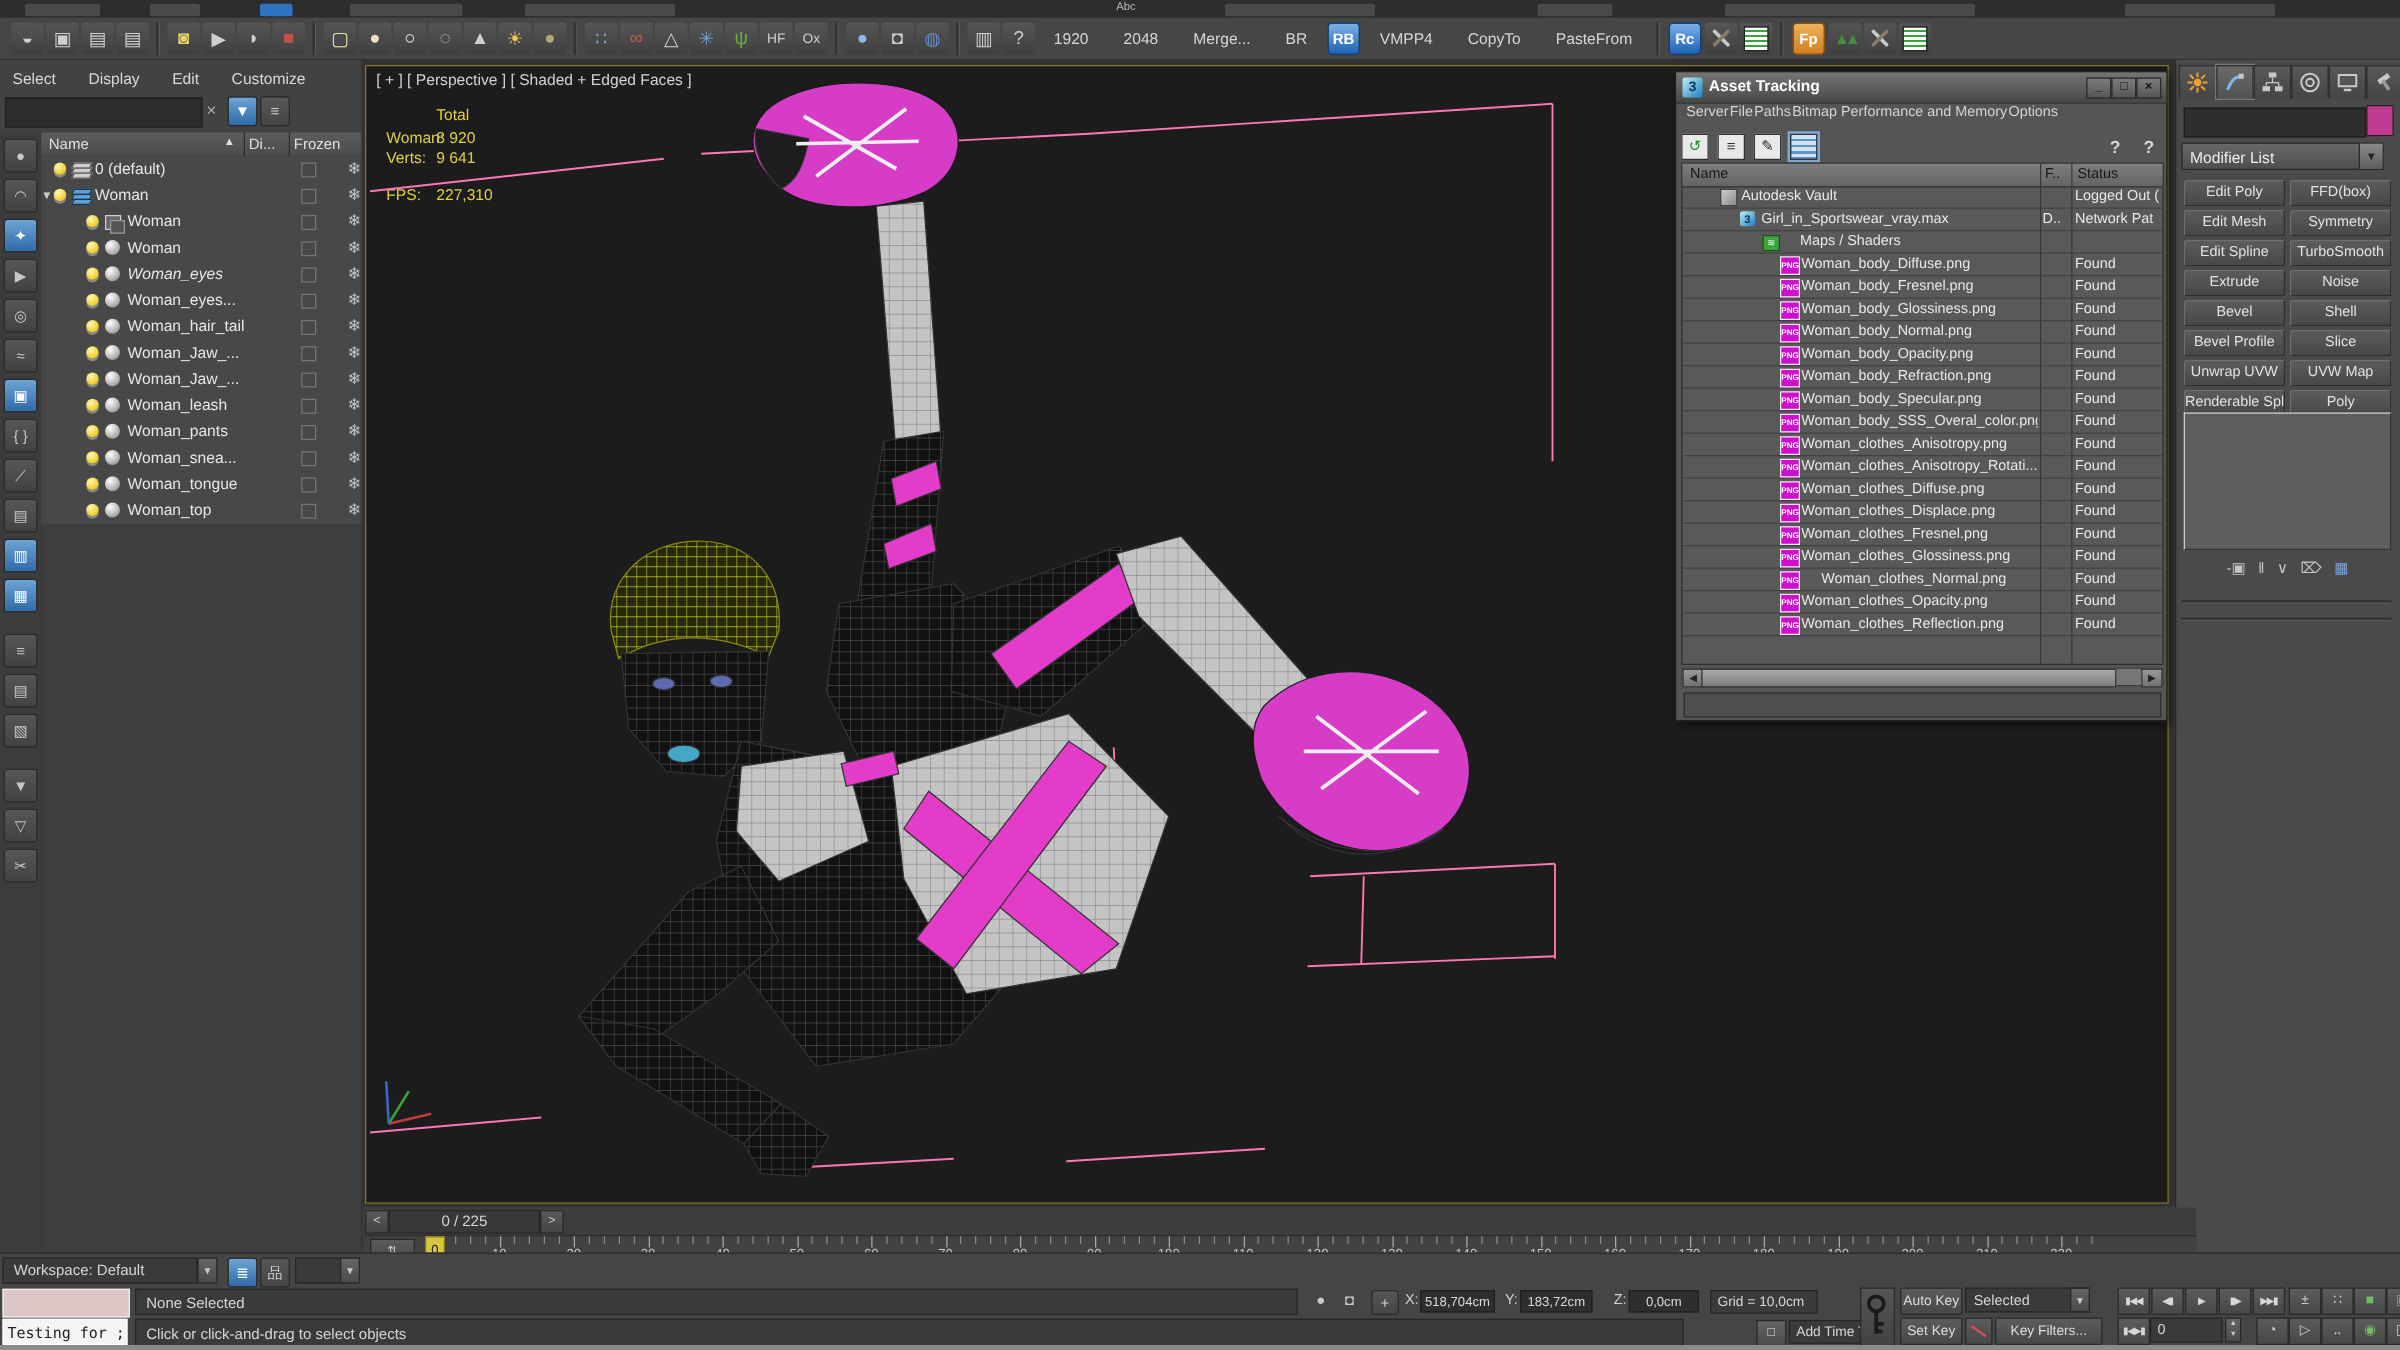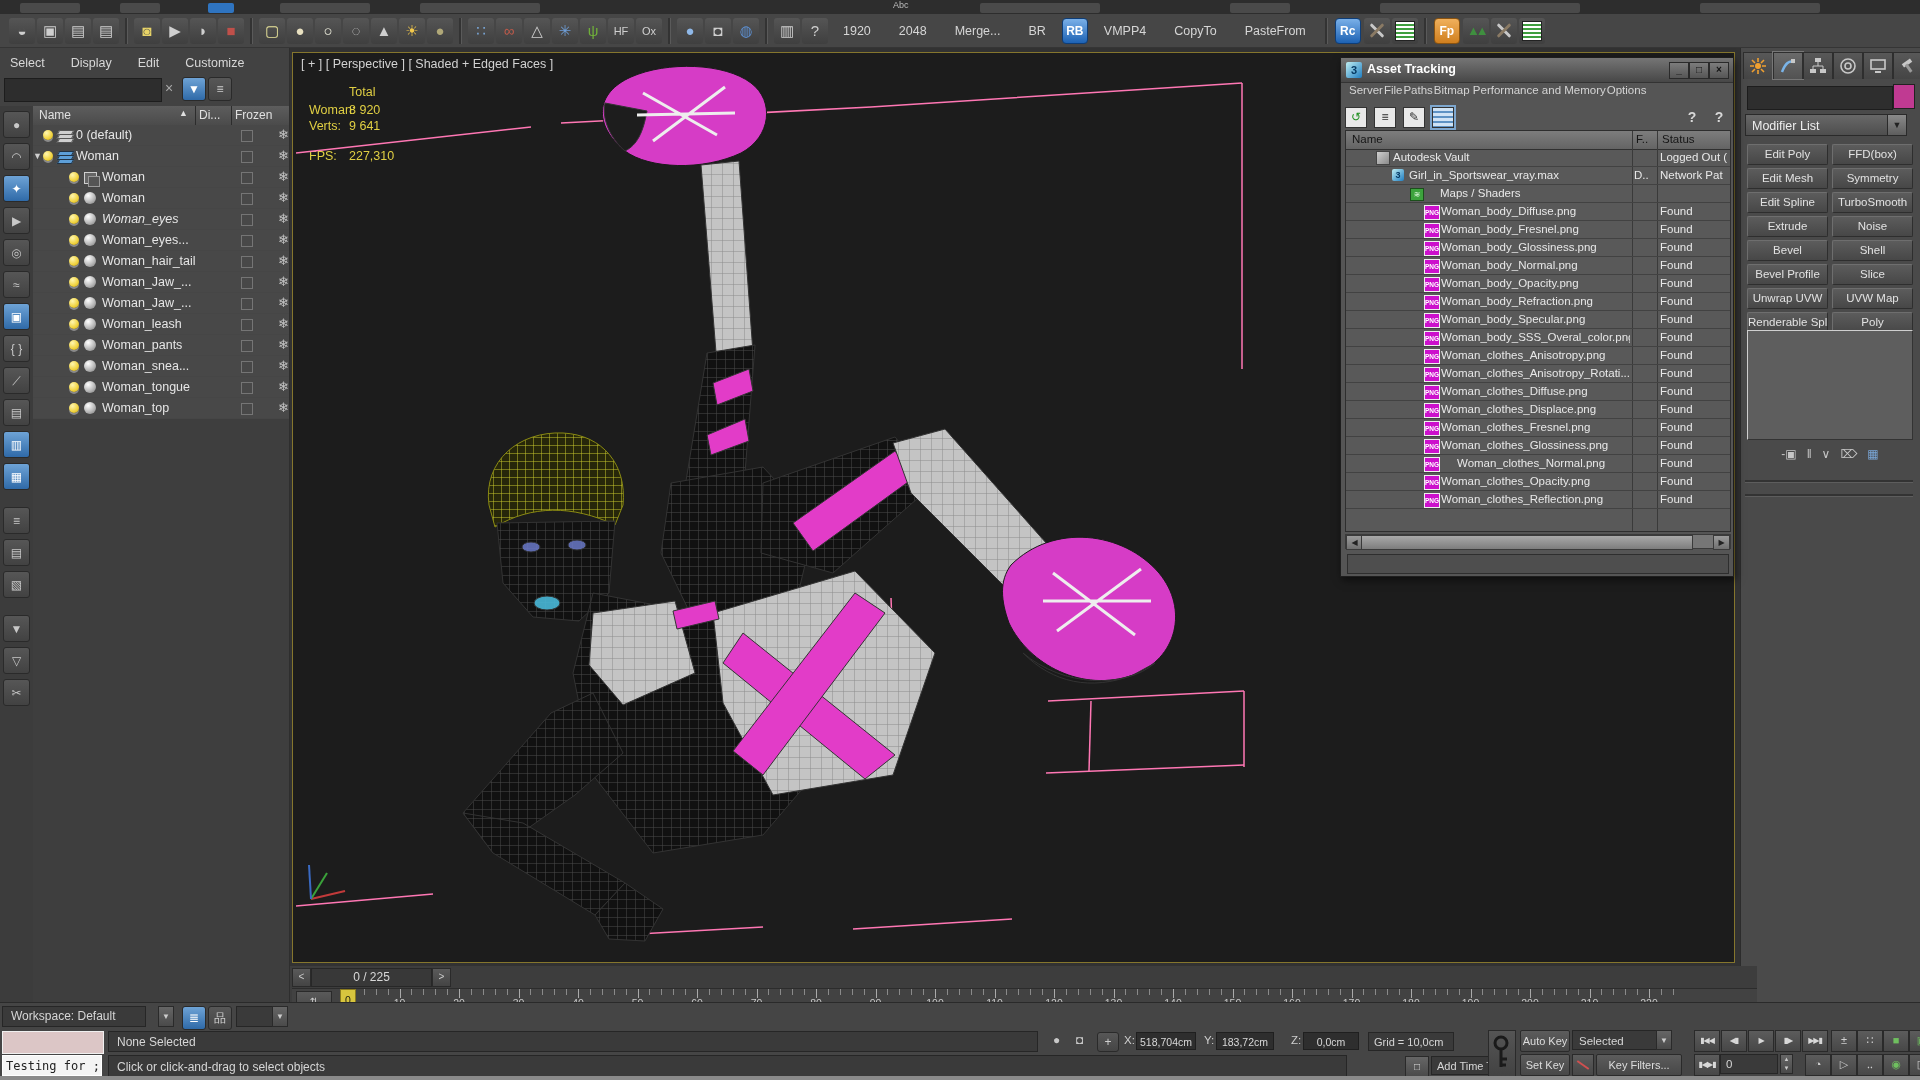--- a/index.html
+++ b/index.html
@@ -131,21 +131,21 @@
   #tl-cfg{position:absolute;left:4px;top:2px;width:34px;height:20px;background:linear-gradient(#5a5a5a,#444);border:1px solid #2a2a2a;
       color:#ccc;font-size:10px;text-align:center;line-height:20px;}
   .tick{position:absolute;top:0;width:1px;height:6px;background:#8a8a8a;}
   .tick.major{height:9px;background:#aaa;}
   .tick-label{position:absolute;top:8px;color:#c8c8c8;font-size:10.5px;transform:translateX(-50%);}
   #tl-marker{position:absolute;left:48px;top:0;width:14px;height:22px;background:#d8c53e;border:1px solid #8a7a1e;
       color:#221;font-size:10.5px;text-align:center;line-height:20px;}
   
   #status-zone{left:0;top:1002px;width:1920px;height:78px;background:#454545;border-top:1px solid #2a2a2a;}
   .sunken{background:#3a3a3a;border:1px solid #262626;box-sizing:border-box;color:#d6d6d6;}
-  #ws-dd{position:absolute;left:2px;top:3px;width:144px;height:21px;line-height:19px;padding-left:8px;font-size:12px;}
+  #ws-dd{position:absolute;left:2px;top:3px;width:156px;height:21px;line-height:19px;padding-left:8px;font-size:12px;}
   .dd-btn{position:absolute;top:3px;width:16px;height:21px;background:linear-gradient(#666,#4a4a4a);border:1px solid #2a2a2a;
       color:#ccc;font-size:8px;text-align:center;line-height:19px;box-sizing:border-box;}
   #mini-pink{position:absolute;left:2px;top:28px;width:100px;height:21px;background:#dcc6c6;border:1px solid #f0f0f0;}
   #mini-white{position:absolute;left:2px;top:52px;width:100px;height:21px;background:#f4f4f4;border:1px solid #fff;
       color:#222;font-family:"DejaVu Sans Mono",monospace;font-size:12px;line-height:21px;padding-left:3px;overflow:hidden;white-space:nowrap;box-sizing:border-box;}
   #sel-box{position:absolute;left:108px;top:28px;width:930px;height:21px;line-height:21px;padding-left:8px;}
   #prompt-box{position:absolute;left:108px;top:52px;width:1239px;height:22px;line-height:22px;padding-left:8px;}
   .st-ico{position:absolute;color:#c8c8c8;font-size:12px;}
   .coord-label{position:absolute;top:31px;color:#cfcfcf;font-size:11.5px;}
   .coord-field{position:absolute;top:29px;height:18px;background:#2e2e2e;border:1px solid #1f1f1f;color:#d8d8d8;

